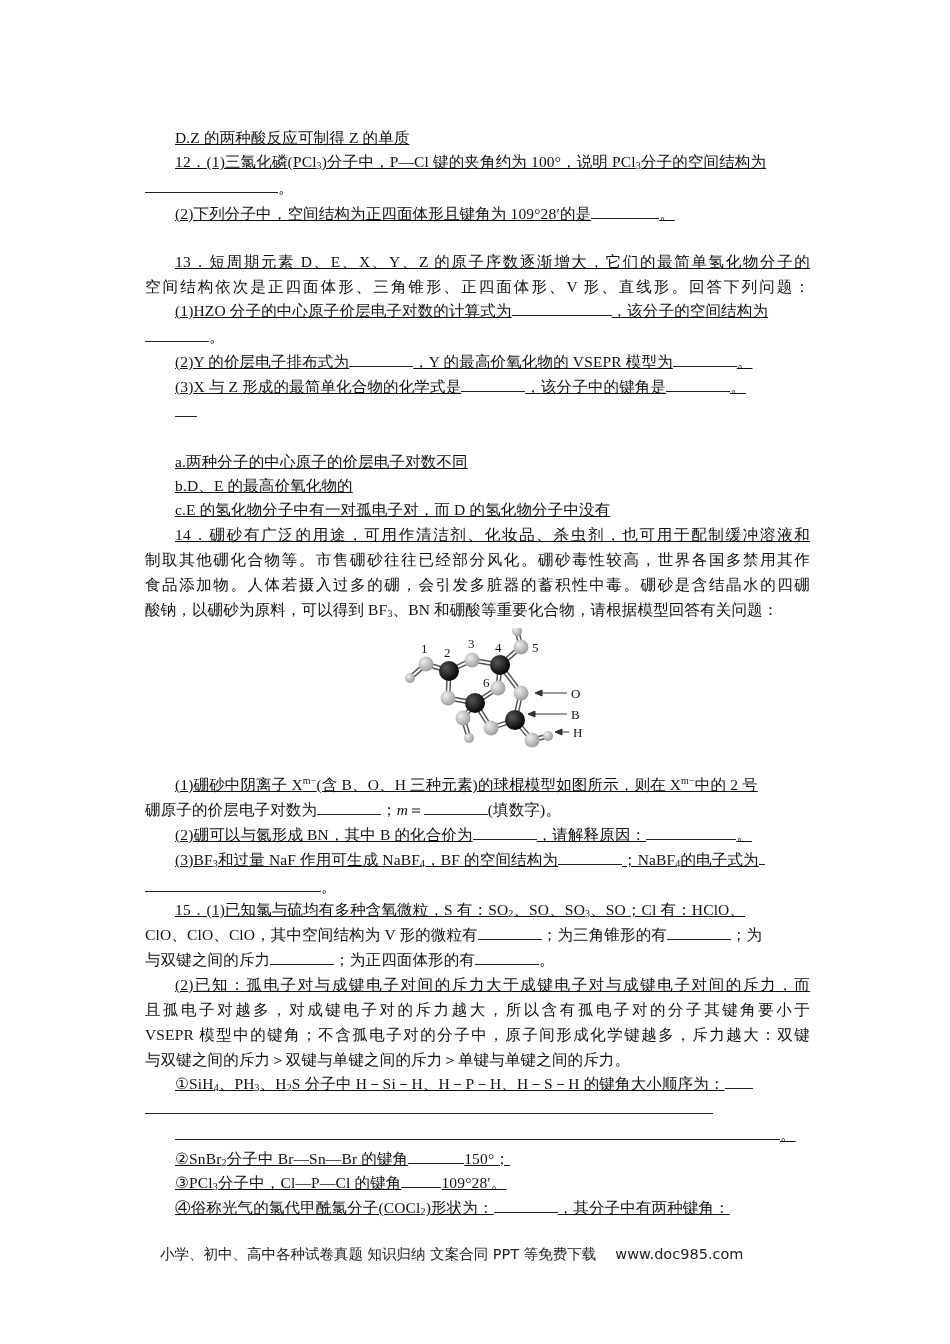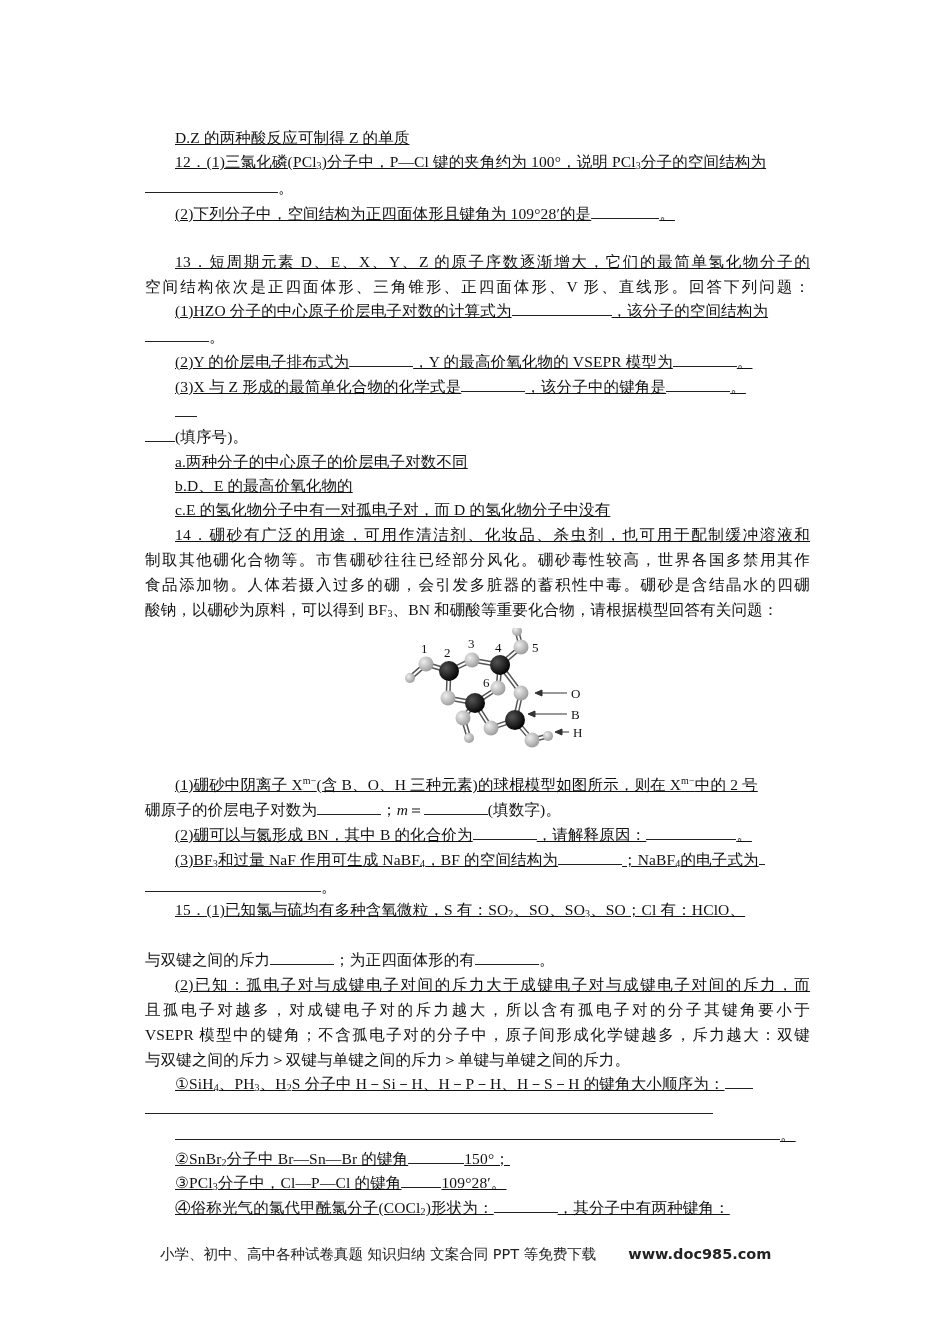--- a/index.html
+++ b/index.html
@@ -8,42 +8,41 @@
   .page { position: absolute; left: 0; top: 0; width: 950px; height: 1344px; }
   .ln { position: absolute; left: 145px; width: 665px; font-size: 15.5px; line-height: 20px;
         white-space: nowrap; letter-spacing: 0.15px; }
   .ind { left: 175px; width: 635px; text-decoration: underline; }
   .just { text-align-last: justify; text-align: justify; }
   .blank { display: inline-block; border-bottom: 1px solid #222; height: 14px; vertical-align: baseline; }
   sub { font-size: 10px; vertical-align: -2px; line-height: 0; }
   sup { font-size: 10px; vertical-align: 6px; line-height: 0; }
   .footer { position: absolute; top: 1245px; left: 160px; width: 640px; font-family: "DejaVu Sans", sans-serif;
             font-size: 14.5px; color: #222; white-space: nowrap; }
-  .footer .url { margin-left: 32px; font-weight: bold; }
+  .footer .url { margin-left: 19px; }
   .figure { position: absolute; left: 395px; top: 628px; width: 210px; height: 135px; }
 </style>
 </head>
 <body>
 
 <div class="page">
 
   <div class="ln ind" style="top:128px"><span>D.Z 的两种酸反应可制得 Z 的单质</span></div>
 
   <div class="ln ind" style="top:152px"><span>12．(1)三氯化磷(PCl</span><sub>3</sub><span>)分子中，P—Cl 键的夹角约为 100°，说明 PCl</span><sub>3</sub><span>分子的空间结构为</span></div>
   <div class="ln" style="top:178px"><span class="blank" style="width:133px"></span><span>。</span></div>
   <div class="ln ind" style="top:204px"><span>(2)下列分子中，空间结构为正四面体形且键角为 109°28′的是</span><span class="blank" style="width:68px"></span><span>。</span></div>
 
   <div class="ln ind just" style="top:252px"><span>13．短周期元素 D、E、X、Y、Z 的原子序数逐渐增大，它们的最简单氢化物分子的</span></div>
   <div class="ln just" style="top:277px"><span>空间结构依次是正四面体形、三角锥形、正四面体形、V 形、直线形。回答下列问题：</span></div>
   <div class="ln ind" style="top:301px"><span>(1)HZO 分子的中心原子价层电子对数的计算式为</span><span class="blank" style="width:100px"></span><span>，该分子的空间结构为</span></div>
   <div class="ln" style="top:327px"><span class="blank" style="width:64px"></span><span>。</span></div>
   <div class="ln ind" style="top:352px"><span>(2)Y 的价层电子排布式为</span><span class="blank" style="width:64px"></span><span>，Y 的最高价氧化物的 VSEPR 模型为</span><span class="blank" style="width:64px"></span><span>。</span></div>
   <div class="ln ind" style="top:377px"><span>(3)X 与 Z 形成的最简单化合物的化学式是</span><span class="blank" style="width:64px"></span><span>，该分子中的键角是</span><span class="blank" style="width:64px"></span><span>。</span></div>
   <div class="ln ind" style="top:402px"><span class="blank" style="width:22px"></span></div>
-  <div class="ln" style="top:427px"><span class="blank" style="width:30px"></span><span>(填序号)。</span></div>
   <div class="ln ind" style="top:452px"><span>a.两种分子的中心原子的价层电子对数不同</span></div>
   <div class="ln ind" style="top:476px"><span>b.D、E 的最高价氧化物的</span></div>
   <div class="ln ind" style="top:500px"><span>c.E 的氢化物分子中有一对孤电子对，而 D 的氢化物分子中没有</span></div>
 
   <div class="ln ind just" style="top:525px"><span>14．硼砂有广泛的用途，可用作清洁剂、化妆品、杀虫剂，也可用于配制缓冲溶液和</span></div>
   <div class="ln just" style="top:550px"><span>制取其他硼化合物等。市售硼砂往往已经部分风化。硼砂毒性较高，世界各国多禁用其作</span></div>
   <div class="ln just" style="top:575px"><span>食品添加物。人体若摄入过多的硼，会引发多脏器的蓄积性中毒。硼砂是含结晶水的四硼</span></div>
   <div class="ln" style="top:600px"><span>酸钠，以硼砂为原料，可以得到 BF</span><sub>3</sub><span>、BN 和硼酸等重要化合物，请根据模型回答有关问题：</span></div>
 
   <svg class="figure" viewBox="0 0 210 135">
@@ -142,20 +141,21 @@
     </g>
   </svg>
 
   <div class="ln ind" style="top:775px"><span>(1)硼砂中阴离子 X</span><sup>m−</sup><span>(含 B、O、H 三种元素)的球棍模型如图所示，则在 X</span><sup>m−</sup><span>中的 2 号</span></div>
   <div class="ln" style="top:800px"><span>硼原子的价层电子对数为</span><span class="blank" style="width:64px"></span><span>；</span><i>m</i><span>＝</span><span class="blank" style="width:64px"></span><span>(填数字)。</span></div>
   <div class="ln ind" style="top:825px"><span>(2)硼可以与氮形成 BN，其中 B 的化合价为</span><span class="blank" style="width:64px"></span><span>，请解释原因：</span><span class="blank" style="width:90px"></span><span>。</span></div>
   <div class="ln ind" style="top:850px"><span>(3)BF</span><sub>3</sub><span>和过量 NaF 作用可生成 NaBF</span><sub>4</sub><span>，BF 的空间结构为</span><span class="blank" style="width:64px"></span><span>；NaBF</span><sub>4</sub><span>的电子式为</span><span class="blank" style="width:6px"></span></div>
   <div class="ln" style="top:877px"><span class="blank" style="width:176px"></span><span>。</span></div>
 
   <div class="ln ind" style="top:900px"><span>15．(1)已知氯与硫均有多种含氧微粒，S 有：SO</span><sub>2</sub><span>、SO、SO</span><sub>3</sub><span>、SO；Cl 有：HClO、</span></div>
+  <div class="ln" style="top:925px"><span>ClO、ClO、ClO，其中空间结构为 V 形的微粒有</span><span class="blank" style="width:64px"></span><span>；为三角锥形的有</span><span class="blank" style="width:64px"></span><span>；为</span></div>
   <div class="ln" style="top:950px"><span>与双键之间的斥力</span><span class="blank" style="width:64px"></span><span>；为正四面体形的有</span><span class="blank" style="width:64px"></span><span>。</span></div>
   <div class="ln ind just" style="top:975px"><span>(2)已知：孤电子对与成键电子对间的斥力大于成键电子对与成键电子对间的斥力，而</span></div>
   <div class="ln just" style="top:1025px"><span>VSEPR 模型中的键角；不含孤电子对的分子中，原子间形成化学键越多，斥力越大：双键</span></div>
   <div class="ln just" style="top:1000px"><span>且孤电子对越多，对成键电子对的斥力越大，所以含有孤电子对的分子其键角要小于</span></div>
   <div class="ln" style="top:1050px"><span>与双键之间的斥力＞双键与单键之间的斥力＞单键与单键之间的斥力。</span></div>
   <div class="ln ind" style="top:1074px"><span>①SiH</span><sub>4</sub><span>、PH</span><sub>3</sub><span>、H</span><sub>2</sub><span>S 分子中 H－Si－H、H－P－H、H－S－H 的键角大小顺序为：</span><span class="blank" style="width:28px"></span></div>
   <div class="ln" style="top:1099px"><span class="blank" style="width:568px"></span></div>
   <div class="ln ind" style="top:1125px"><span class="blank" style="width:605px"></span><span>。</span></div>
   <div class="ln ind" style="top:1149px"><span>②SnBr</span><sub>2</sub><span>分子中 Br—Sn—Br 的键角</span><span class="blank" style="width:56px"></span><span>150°；</span></div>
   <div class="ln ind" style="top:1173px"><span>③PCl</span><sub>3</sub><span>分子中，Cl—P—Cl 的键角</span><span class="blank" style="width:40px"></span><span>109°28′。</span></div>

